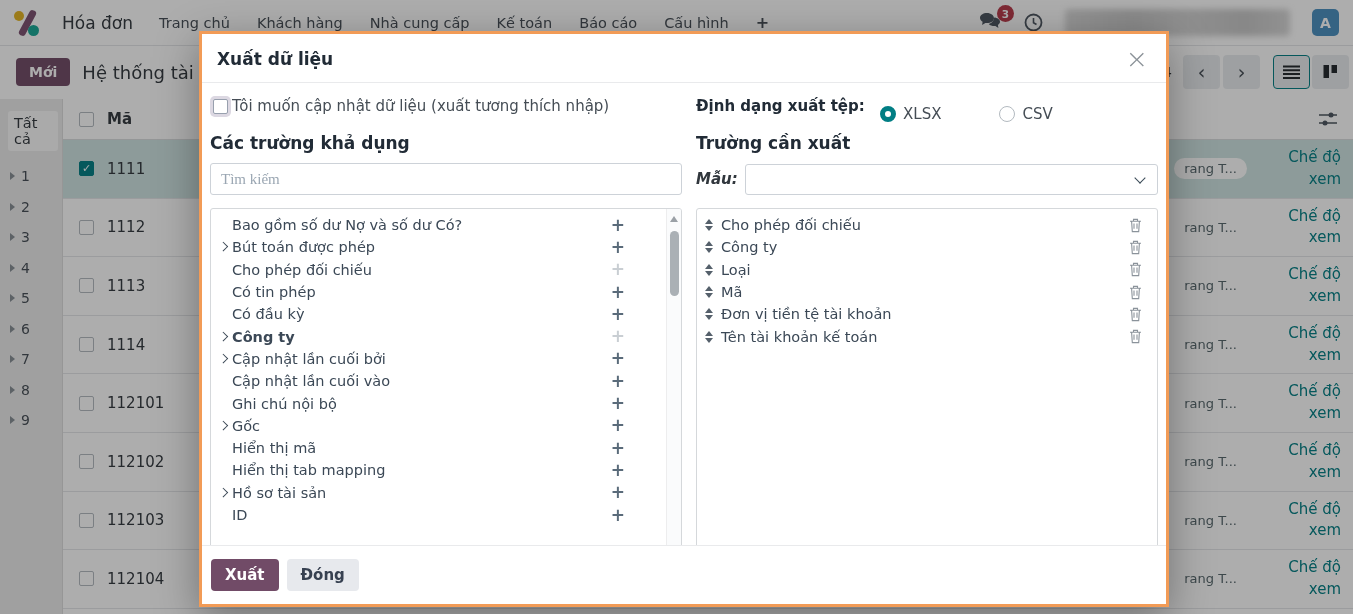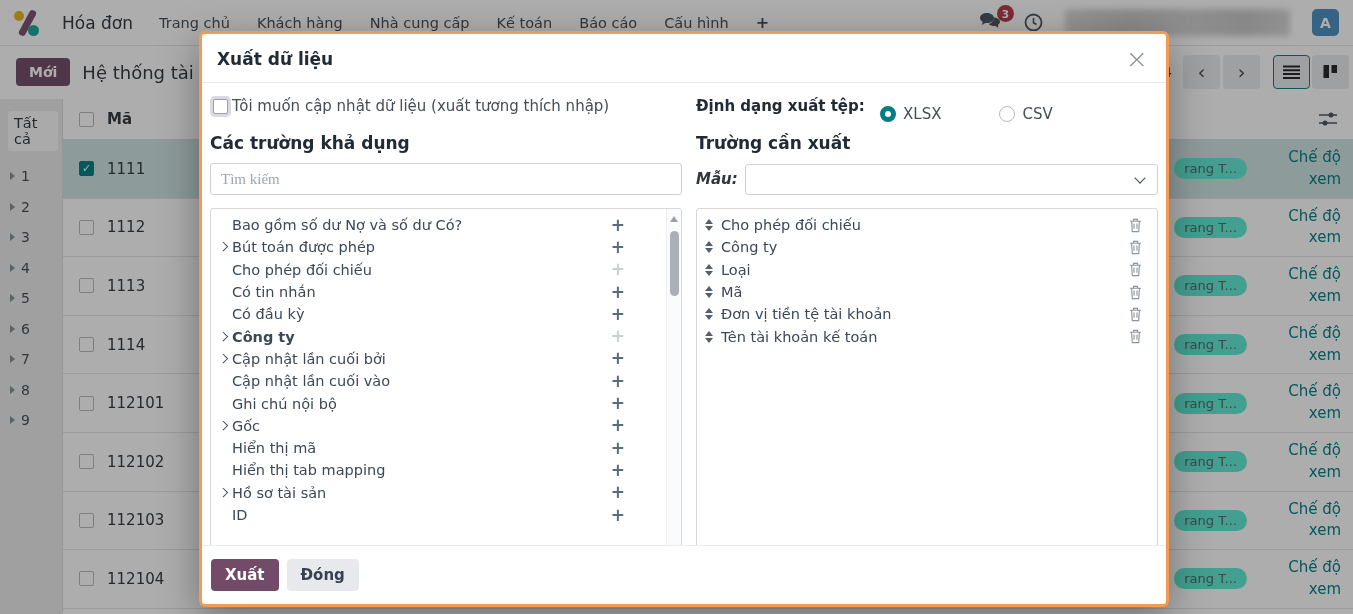--- a/index.html
+++ b/index.html
@@ -43,26 +43,26 @@
   .table { flex:1; background:#fff; display:flex; flex-direction:column; border-left:1px solid #ddd; }
   .thead { height:41px; display:flex; align-items:center; padding:0 16px; border-bottom:1px solid #dadcde; }
   .th-code { font-size:15px; font-weight:700; color:#31373d; margin-left:13px; }
   .thead .spacer, .trow .spacer { flex:1; }
   .cb { width:15px; height:15px; border:1px solid #b3bac0; border-radius:2px; background:#fff; flex:none; position:relative; cursor:pointer; }
   .cb.checked { background:#017e84; border-color:#017e84; }
   .cb.checked::after { content:"✓"; position:absolute; inset:0; color:#fff; font-size:11px; display:flex; align-items:center; justify-content:center; font-weight:700; }
   .trow { height:58.6px; display:flex; align-items:center; padding:0 12px 0 16px; border-bottom:1px solid #e4e6e8; background:#fff; }
   .trow.selected { background:#cfe4e2; }
   .code { font-size:15px; color:#31373d; margin-left:13px; }
-  .pill { background:#5eead4; color:#55666b; border-radius:12px; padding:3px 10px; font-size:13px; white-space:nowrap; margin-right:14px; }
+  .pill { background:#ffffff; color:#55666b; border-radius:12px; padding:3px 10px; font-size:13px; white-space:nowrap; margin-right:14px; }
   .view-link { width:80px; text-align:right; color:#017e84; font-size:15px; font-weight:500; line-height:1.45; cursor:pointer; }
 
   
   .backdrop { position:absolute; inset:0; background:rgba(15,15,15,0.34); z-index:50; }
-  .modal { position:absolute; left:199px; top:31px; width:970px; height:576px; background:#fff; border:3px solid #f29b56; border-radius:6px; z-index:100; display:flex; flex-direction:column; box-shadow:0 12px 40px rgba(0,0,0,.35); }
+  .modal { position:absolute; left:199px; top:31px; width:970px; height:576px; background:#fff; border:3px solid #f29b56; border-radius:0; z-index:100; display:flex; flex-direction:column; box-shadow:0 12px 40px rgba(0,0,0,.35); }
   .m-head { display:flex; align-items:center; padding:15px 18px 13px 15px; border-bottom:1px solid #e9eaec; }
   .m-title { font-size:17px; font-weight:600; color:#212b36; }
   .m-close { margin-left:auto; font-size:27px; line-height:20px; color:#8b9298; background:none; border:none; cursor:pointer; font-weight:300; font-family:inherit; }
   .m-body { flex:1; display:grid; grid-template-columns:472px 1fr; gap:0 14px; padding:12px 8px 0 8px; overflow:hidden; }
 
   .chk-row { display:flex; align-items:center; gap:4px; height:22px; font-size:15px; color:#454d55; }
   .chk { width:15px; height:15px; border:1px solid #98a0ae; border-radius:2px; background:#fff; box-shadow:0 0 0 3px #dcd8e2; flex:none; cursor:pointer; margin-left:3px; }
   .col-h { font-size:17px; font-weight:700; color:#212b36; margin-top:16px; }
   .search { margin-top:10px; width:100%; height:32px; border:1px solid #cdd2d8; border-radius:3px; padding:0 10px; font-size:15px; font-family:Liberation Serif, serif; color:#374151; }
   .search::placeholder { color:#9aa6b2; }
@@ -307,21 +307,21 @@
           <span class="flabel">Bút toán được phép</span>
           <span class="plus">+</span>
         </div>
         <div class="afield">
           <span class="caret"></span>
           <span class="flabel">Cho phép đối chiếu</span>
           <span class="plus muted">+</span>
         </div>
         <div class="afield">
           <span class="caret"></span>
-          <span class="flabel">Có tin nhắn</span>
+          <span class="flabel">Có tin phép</span>
           <span class="plus">+</span>
         </div>
         <div class="afield">
           <span class="caret"></span>
           <span class="flabel">Có đầu kỳ</span>
           <span class="plus">+</span>
         </div>
         <div class="afield">
           <span class="caret visible"></span>
           <span class="flabel bold">Công ty</span>

